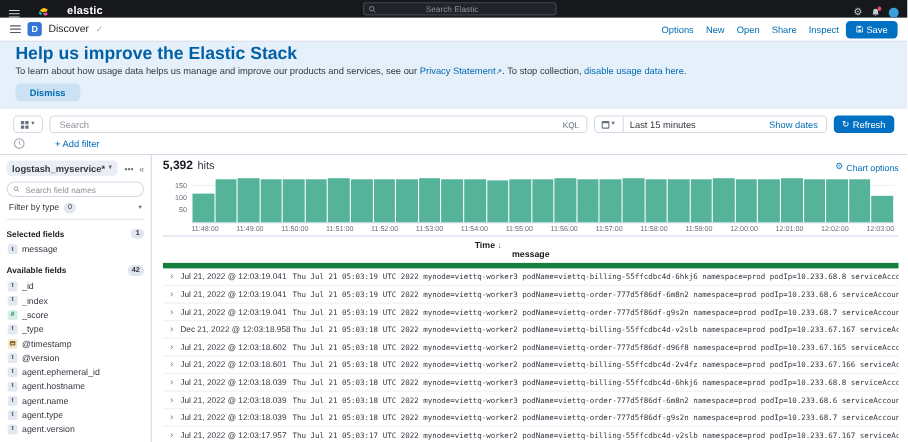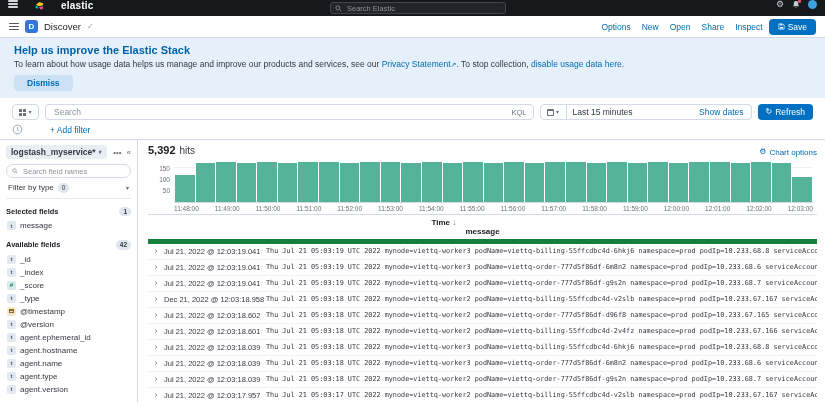--- a/index.html
+++ b/index.html
@@ -5,45 +5,45 @@
   * { box-sizing: border-box; }
   html,body { margin:0; padding:0; }
   body {
     width:825px; height:402px; overflow:hidden; background:#fff;
     font-family:"Liberation Sans", sans-serif; color:#343741; position:relative;
   }
   input { font-family:"Liberation Sans", sans-serif; }
   ::placeholder { color:#8e9299; opacity:1; }
 
   
-  .top-bar { height:16px; background:var(--header-dark); display:flex; align-items:flex-start; padding:0 8px; gap:16px; position:relative; }
+  .top-bar { height:16px; background:var(--header-dark); display:flex; align-items:flex-end; padding:0 8px; gap:16px; position:relative; }
   .burger { width:10px; display:flex; flex-direction:column; gap:1.5px; cursor:pointer; }
   .burger i { height:1.5px; background:#d4d8de; display:block; border-radius:1px; }
   .burger.dark i { background:#53575f; }
   .logo-text { color:#fff; font-size:10px; font-weight:bold; letter-spacing:.2px; }
   .top-search { position:absolute; left:330px; top:2px; width:176px; height:12px; background:#23242b; border:1px solid #43454e; border-radius:3px; display:flex; align-items:center; padding:0 4px; gap:3px; }
-  .top-search input { background:transparent; border:0; outline:0; color:#aab0b9; font-size:7.5px; width:100%; }
+  .top-search input { background:transparent; border:0; outline:0; color:#aab0b9; font-size:7.5px; width:100%;margin-left:40px; }
   .top-icons { margin-left:auto; display:flex; align-items:center; gap:8px; }
   .gear { color:#c6cad1; font-size:9px; line-height:1; cursor:pointer; }
   .bell { position:relative; cursor:pointer; line-height:0; }
   .dot { position:absolute; top:-1px; right:-1px; width:3.5px; height:3.5px; background:var(--badge-red); border-radius:50%; }
   .avatar { width:9px; height:9px; border-radius:50%; background:#3ba0de; cursor:pointer; }
 
   
   .nav-bar { height:22px; border-bottom:1px solid #d3dae6; display:flex; align-items:center; padding:0 9px; gap:6px; background:#fff; }
   .app-badge { width:13px; height:13px; border-radius:3px; background:var(--app-icon-blue); color:#fff; font-size:8px; font-weight:bold; display:flex; align-items:center; justify-content:center; cursor:pointer; }
   .breadcrumb { font-size:9.5px; color:#1a1c21; }
   .check { color:#98a2b3; font-size:8px; }
   .nav-right { margin-left:auto; display:flex; align-items:center; gap:11px; }
   .nav-link { font-size:8.5px; color:var(--primary-blue); cursor:pointer; }
   .save-btn { background:var(--button-blue); color:#fff; font-size:8.5px; border:none; border-radius:4px; height:16px; padding:0 9px; display:flex; align-items:center; gap:3px; cursor:pointer; }
 
   
   .banner { background:var(--banner-bg); padding:6px 14px 7px; }
-  .banner-title { color:#0061a6; font-size:11px; font-weight:bold; line-height:12px; margin-bottom:3px; }
+  .banner-title { color:#0061a6; font-size:16px; font-weight:bold; line-height:12px; margin-bottom:3px; }
   .banner-body { font-size:8.5px; color:#343741; line-height:10px; white-space:nowrap; }
   .blue-link { color:var(--primary-blue); cursor:pointer; }
   .ext { font-size:7px; color:var(--primary-blue); }
   .dismiss { margin-top:5px; background:#cce1f4; color:var(--primary-blue); border:none; border-radius:4px; font-size:8.5px; font-weight:bold; padding:3px 13px; cursor:pointer; display:inline-block; }
 
   
   .query-row { display:flex; align-items:center; gap:6px; padding:6px 12px 3px; }
   .filter-btn { width:27px; height:16px; border:1px solid #d3dae6; border-radius:4px; background:#fff; display:flex; align-items:center; justify-content:center; gap:2px; cursor:pointer; }
   .grid4 { width:7px; height:7px; display:grid; grid-template-columns:1fr 1fr; gap:1px; }
   .grid4 i { background:#69707d; border-radius:0.5px; }

